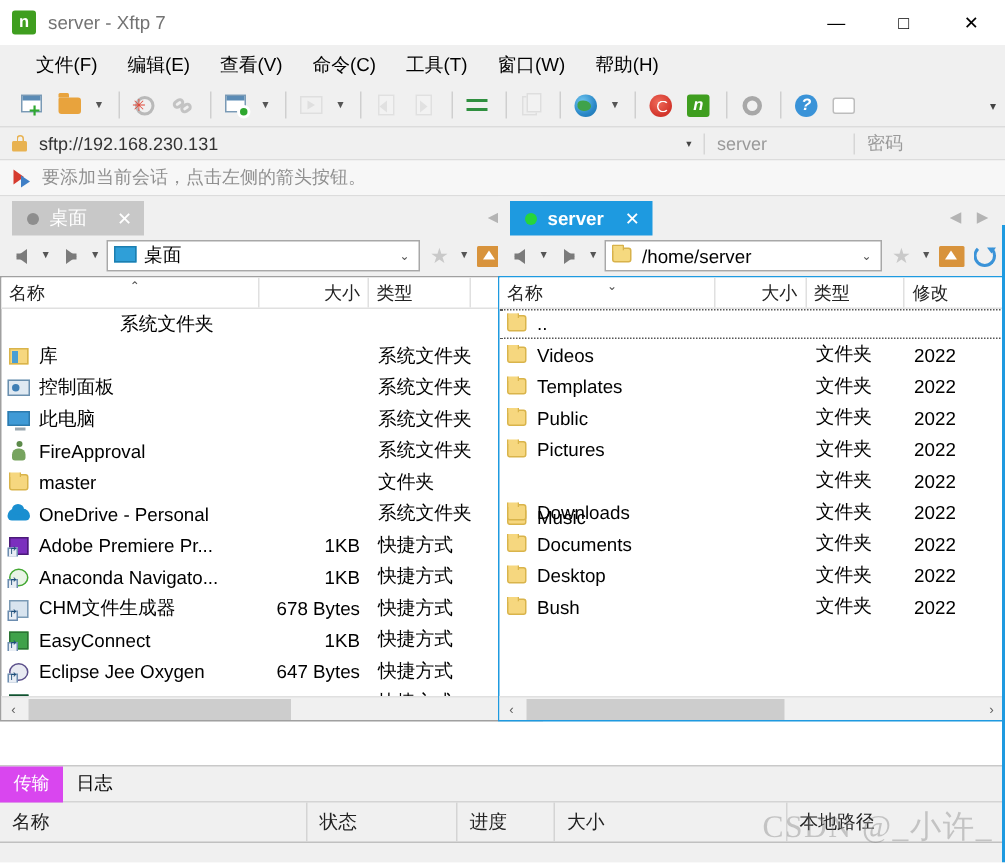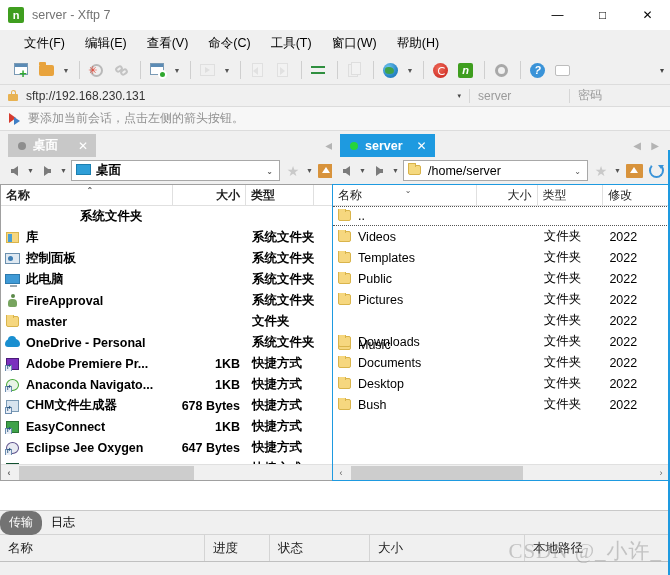--- a/index.html
+++ b/index.html
@@ -119,21 +119,21 @@
   }
   .notice-ic { width: 13px; height: 12px; margin-right: 6px; position: relative; }
   .notice-ic::before { content:""; position:absolute; left:0; top:0; width:0;height:0;
     border-left:7px solid #d63b2f; border-top:5px solid transparent; border-bottom:5px solid transparent; }
   .notice-ic::after { content:""; position:absolute; left:5px; top:4px; width:0;height:0;
     border-left:6px solid #3f7fc6; border-top:4px solid transparent; border-bottom:4px solid transparent; }
 
   
   .panes { position: relative; height: 350px; background: #f0f0f0; }
   .pane { position: absolute; top: 0; bottom: 0; }
-  .pane-left { left: 0; width: 362px; font-weight: bold; }
+  .pane-left { left: 0; width: 362px; }
   .pane-right { left: 332px; right: 0; }
 
   
   .tabstrip { height: 26px; position: relative; background: #f0f0f0; display: flex; align-items: flex-end; }
   .tab {
     height: 23px; display: flex; align-items: center; padding: 0 8px 0 10px;
     background: #c8c8c8; color: #fff; font-size: 12.5px; margin-left: 8px;
     min-width: 88px;
   }
   .tab.active-blue { background: #1e9ae0; font-weight: bold; }
@@ -219,21 +219,21 @@
   .hs-l, .hs-r { position: absolute; top: 0; width: 16px; height: 16px; display:flex;align-items:center;justify-content:center;
                  font-size: 9px; color: #606060; }
   .hs-l { left: 0; } .hs-r { right: 0; }
   .hs-thumb { position: absolute; top: 1px; height: 14px; background: #cdcdcd; }
 
   
   .bottom { position: absolute; left: 0; right: 0; bottom: 0; height: 65px; background: #f0f0f0; }
   .bt-tabs { height: 24px; display: flex; align-items: center; background: #f0f0f0;
              border-top: 1px solid #c9c9c9; }
   .bt-tab { height: 24px; display:flex; align-items:center; padding: 0 9px; font-size: 12px; }
-  .bt-tab.active { background: #737373; color: #ffffff; border-radius: 10px; }
+  .bt-tab.active { background: #d946ef; color: #ffffff; }
   .bt-head { height: 28px; background: #f0f0f0; display: flex; border-top: 1px solid #d4d4d4;
              border-bottom: 1px solid #c0c0c0; }
   .bt-col { font-size: 12.5px; color: #222; display: flex; align-items: center; padding-left: 8px;
             border-right: 1px solid #d4d4d4; }
 
   .watermark { position: absolute; right: 8px; bottom: 10px; font-size: 21px; color: rgba(120,120,120,.38);
                font-family: "Liberation Serif", serif; letter-spacing: 1px; pointer-events:none;text-align:right; }
   .edge-blue { position:absolute; right:0; top:150px; bottom:0; width:2px; background:#1e9ae0; }
 </style>
 </head>
@@ -759,22 +759,22 @@
     </div>
   </div>
 
   <div class="bottom">
     <div class="bt-tabs">
       <div class="bt-tab active">传输</div>
       <div class="bt-tab">日志</div>
     </div>
     <div class="bt-head">
       <div class="bt-col" style="width:205px">名称</div>
+      <div class="bt-col" style="width:100px">状态</div>
       <div class="bt-col" style="width:65px">进度</div>
-      <div class="bt-col" style="width:100px">状态</div>
       <div class="bt-col" style="width:155px">大小</div>
       <div class="bt-col" style="width:145px">本地路径</div>
     </div>
     <div class="watermark">CSDN @_小许_</div>
   </div>
 
   <div class="edge-blue"></div>
 </div>
 
 </body></html>

